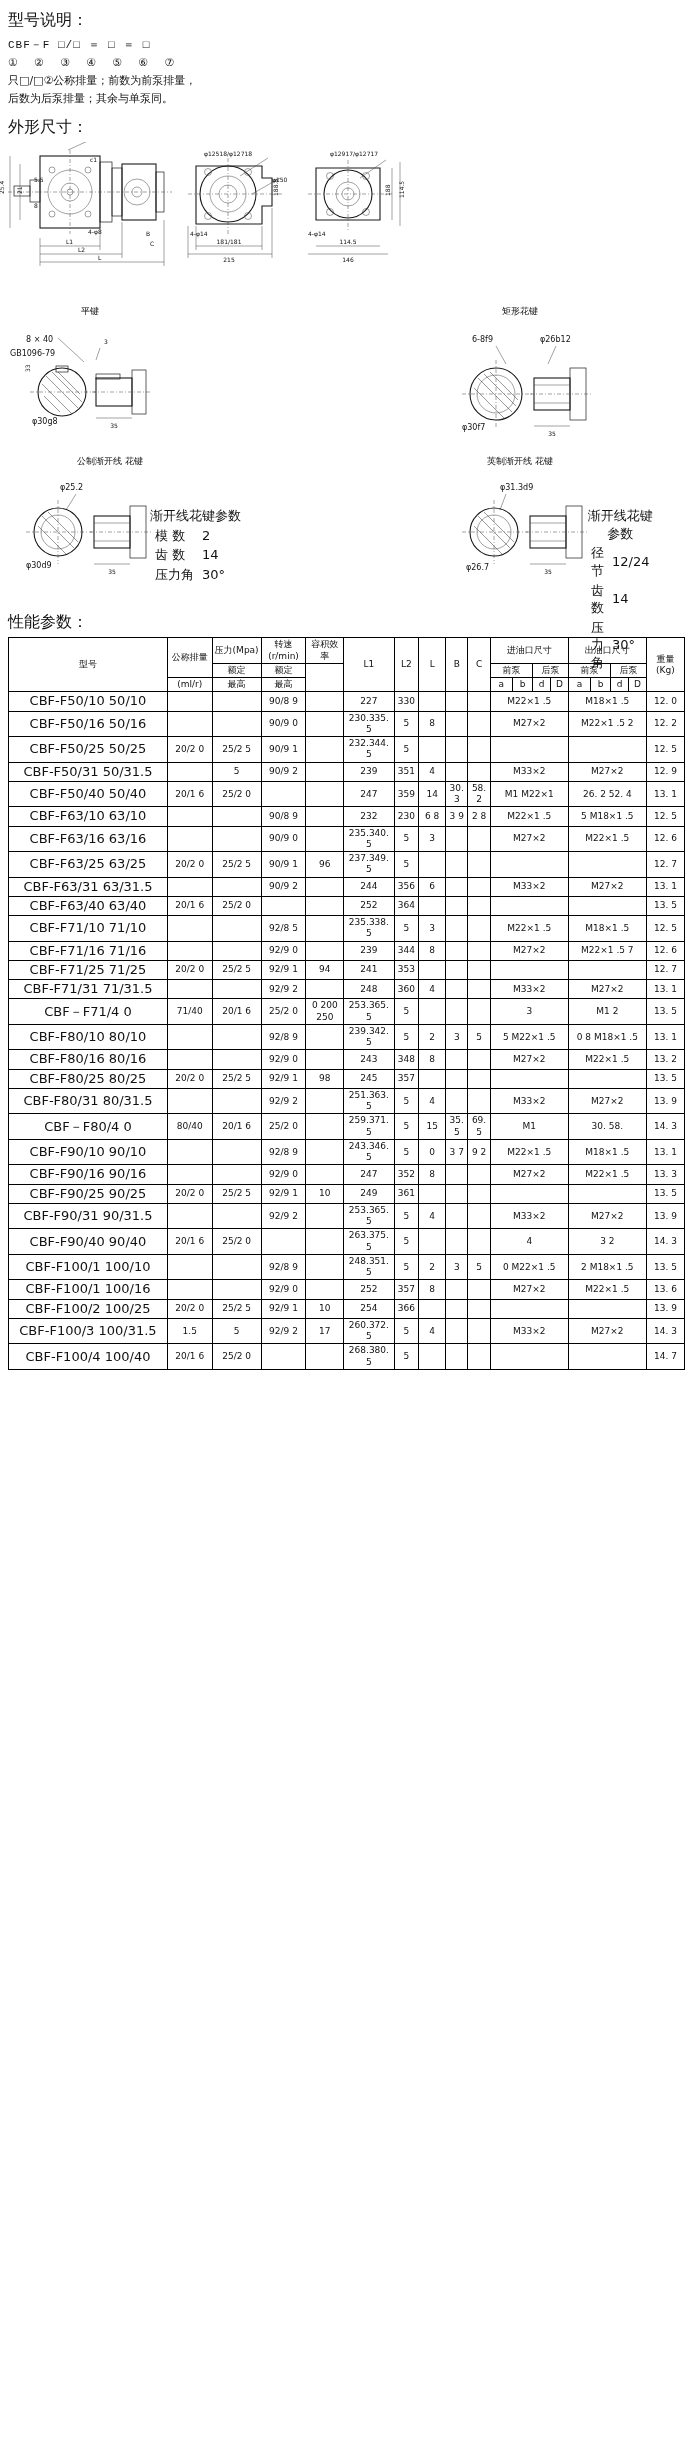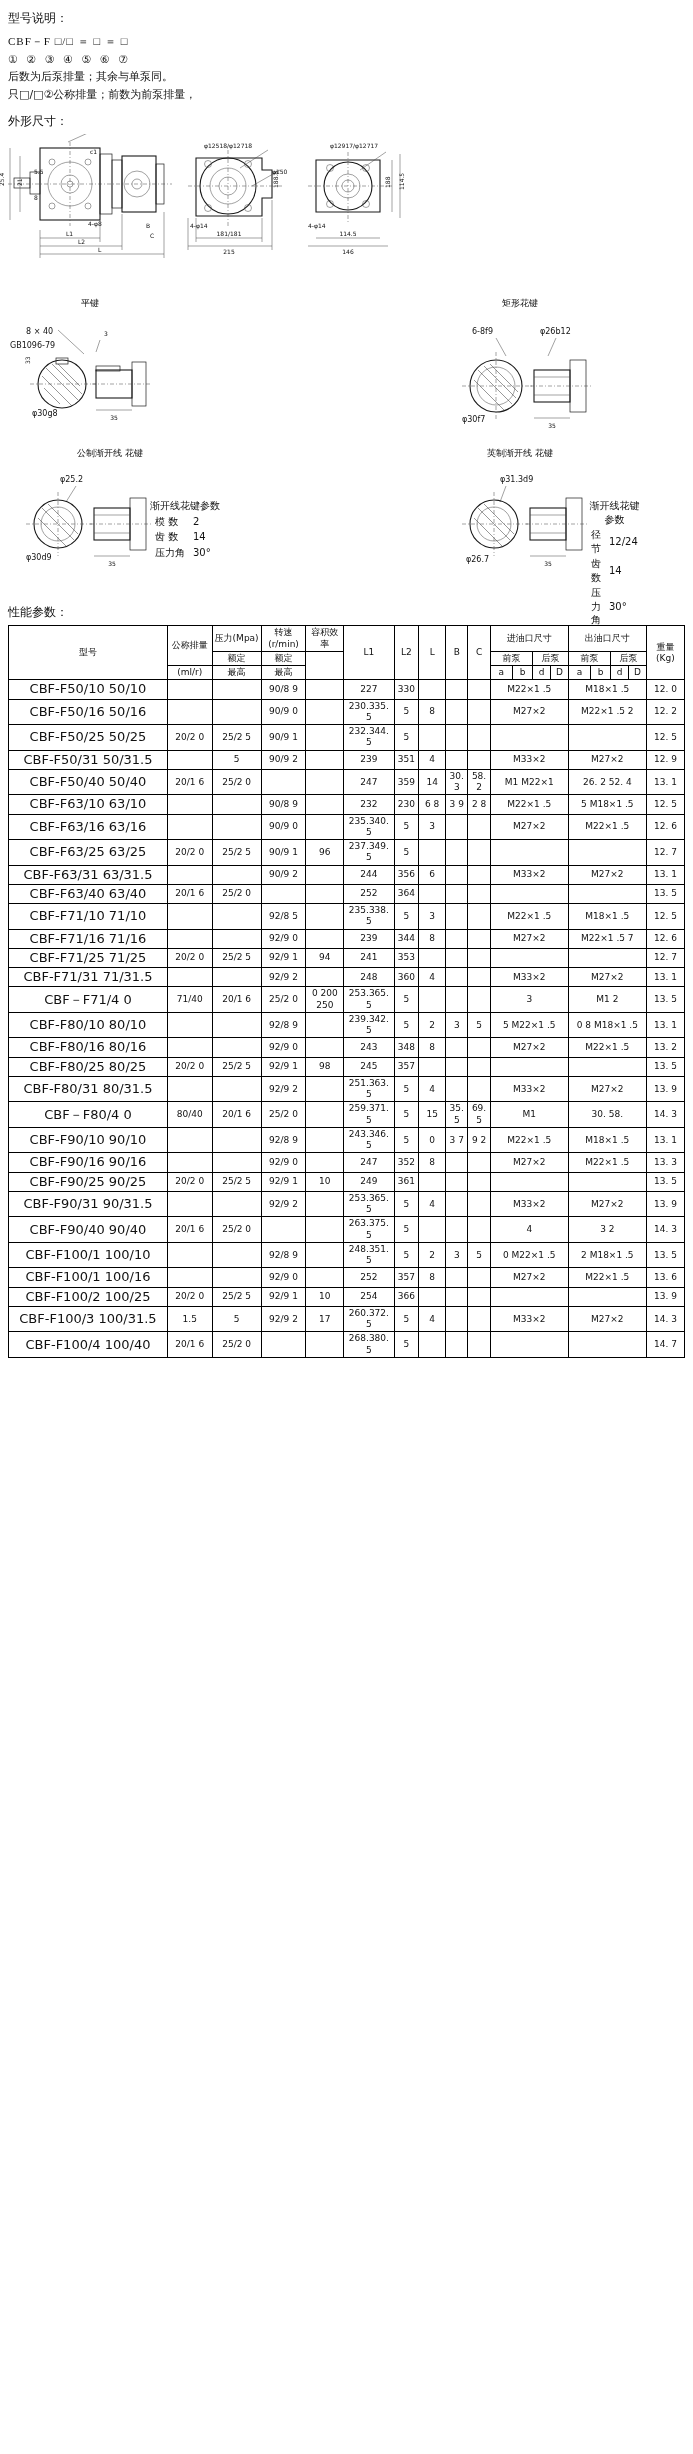--- a/index.html
+++ b/index.html
@@ -5,61 +5,61 @@
   html,body{margin:0;padding:0;}
   body{
     width:693px;
     background:#ffffff;
     font-family:"DejaVu Sans","Liberation Sans",sans-serif;
     color:#111;
     font-size:11px;
     -webkit-font-smoothing:none;
   }
   .page{position:relative;width:693px;min-height:2454px;padding:0;}
-  .sec-title{font-size:12px;font-weight:normal;margin:0 0 4px 8px;}
+  .sec-title{font-size:16px;font-weight:normal;margin:0 0 4px 8px;}
   .blk{margin-top:10px;}
   .model-note{margin:6px 0 0 8px;line-height:1.6;font-size:11px;}
   .model-note div{white-space:pre;}
-  .mono{font-family:Liberation Serif, serif;letter-spacing:1px;}
+  .mono{font-family:Liberation Mono, monospace;letter-spacing:1px;}
 
   
   .draw-wrap{position:relative;width:609px;}
   svg{display:block;}
   .ln{stroke:#1a1a1a;stroke-width:0.7;fill:none;}
   .ln2{stroke:#1a1a1a;stroke-width:1.1;fill:none;}
   .thin{stroke:#444;stroke-width:0.5;fill:none;}
   .dash{stroke:#444;stroke-width:0.5;fill:none;stroke-dasharray:4 2 1 2;}
   .hatch{stroke:#333;stroke-width:0.5;}
   .txt6{font-family:"DejaVu Sans","Liberation Sans",sans-serif;font-size:6px;fill:#111;}
   .txt8{font-family:"DejaVu Sans","Liberation Sans",sans-serif;font-size:8px;fill:#111;}
   .txt9{font-family:"DejaVu Sans","Liberation Sans",sans-serif;font-size:9px;fill:#111;}
   .ctr{text-anchor:middle;}
 
   
-  .sp-tbl{font-size:10px;line-height:1.35;}
+  .sp-tbl{font-size:13px;line-height:1.35;}
   .sp-tbl td{padding:0 3px;margin-left:35px;}
 
   
   table.perf{border-collapse:collapse;width:677px;margin:4px 8px 0 8px;font-size:9px;}
   table.perf td,table.perf th{border:1px solid #000;padding:1px 2px;text-align:center;vertical-align:middle;font-weight:normal;line-height:1.25;}
   table.perf th{font-size:9px;}
   .lcell{text-align:left;padding-left:3px;white-space:nowrap;font-size:13px;}
 </style>
 </head>
 <body>
 
 <div class="page">
 
   <div class="blk">
     <div class="sec-title">型号说明：</div>
     <div class="model-note">
       <div class="mono">CBF－F □/□ ＝ □ ＝ □</div>
       <div class="mono">①  ②  ③  ④  ⑤  ⑥  ⑦</div>
+      <div>只□/□②公称排量；前数为前泵排量，</div>
       <div>后数为后泵排量；其余与单泵同。</div>
-      <div>只□/□②公称排量；前数为前泵排量，</div>
     </div>
   </div>
 
   <div class="blk">
     <div class="sec-title">外形尺寸：</div>
 
     <div class="draw-wrap">
       <svg width="693" height="150" viewBox="0 0 693 150">
 
         <g>

